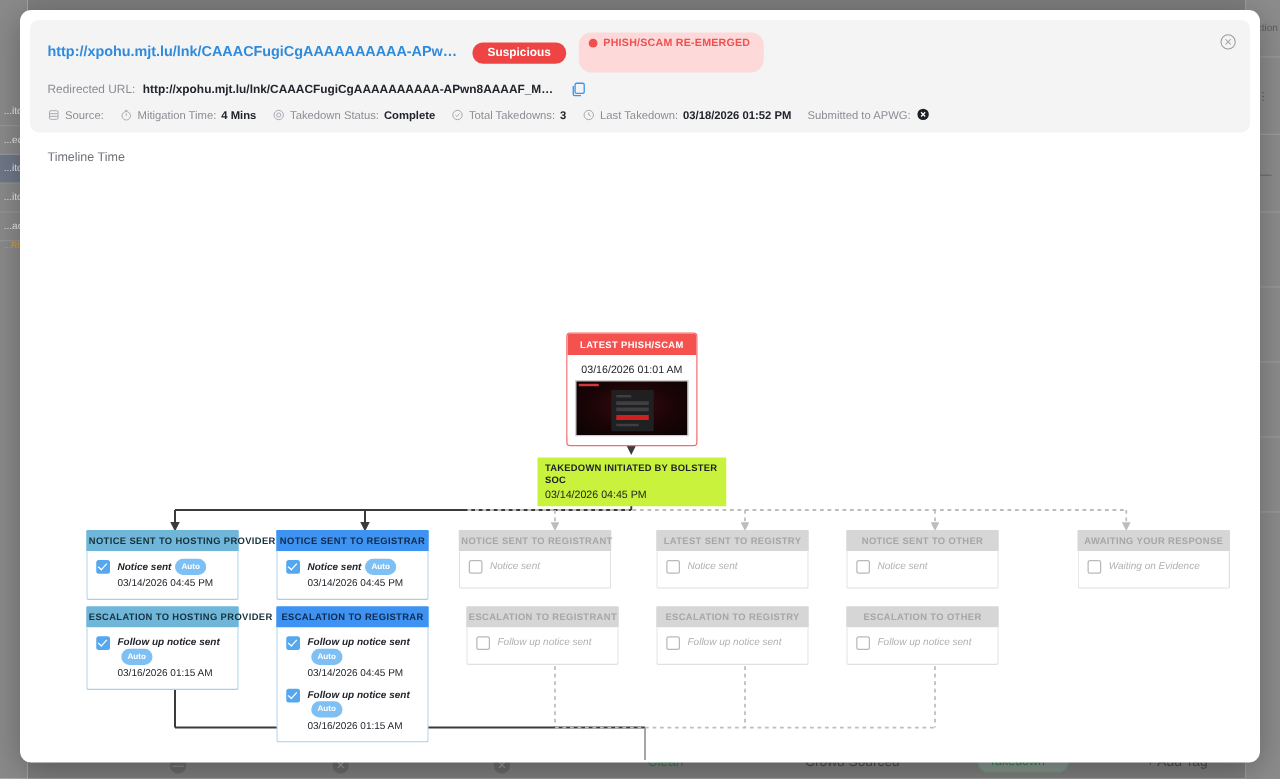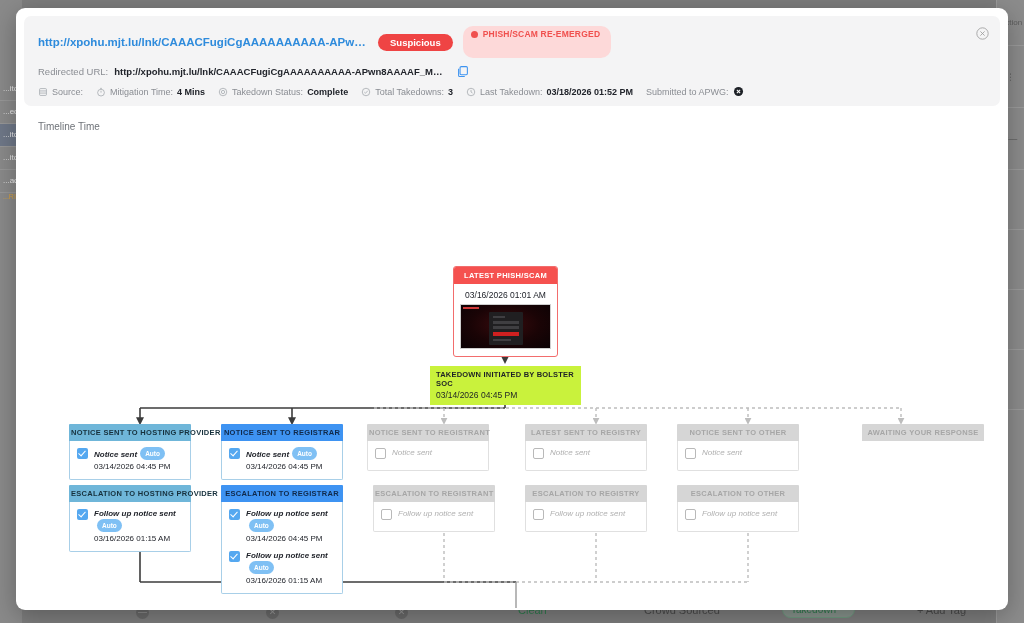--- a/index.html
+++ b/index.html
@@ -452,20 +452,28 @@
           <span class="cb empty"></span>
           <span class="task-txt">
             <span class="t-label muted">Notice sent</span>
           </span>
         </div>
       </div>
     </div>
 
     <div class="card disabled" style="left:814px; top:286px;margin-left:32px;">
       <div class="node-head">AWAITING YOUR RESPONSE</div>
+      <div class="node-body">
+        <div class="task">
+          <span class="cb empty"></span>
+          <span class="task-txt">
+            <span class="t-label muted">Waiting on Evidence</span>
+          </span>
+        </div>
+      </div>
     </div>
 
     <div class="card active-light" style="left:53px; top:347px;">
       <div class="node-head">ESCALATION TO HOSTING PROVIDER</div>
       <div class="node-body">
         <div class="task">
           <span class="cb checked"></span>
           <span class="task-txt">
             <span class="t-label">Follow up notice sent</span><span class="auto-pill">Auto</span>
             <span class="t-date">03/16/2026 01:15 AM</span>

